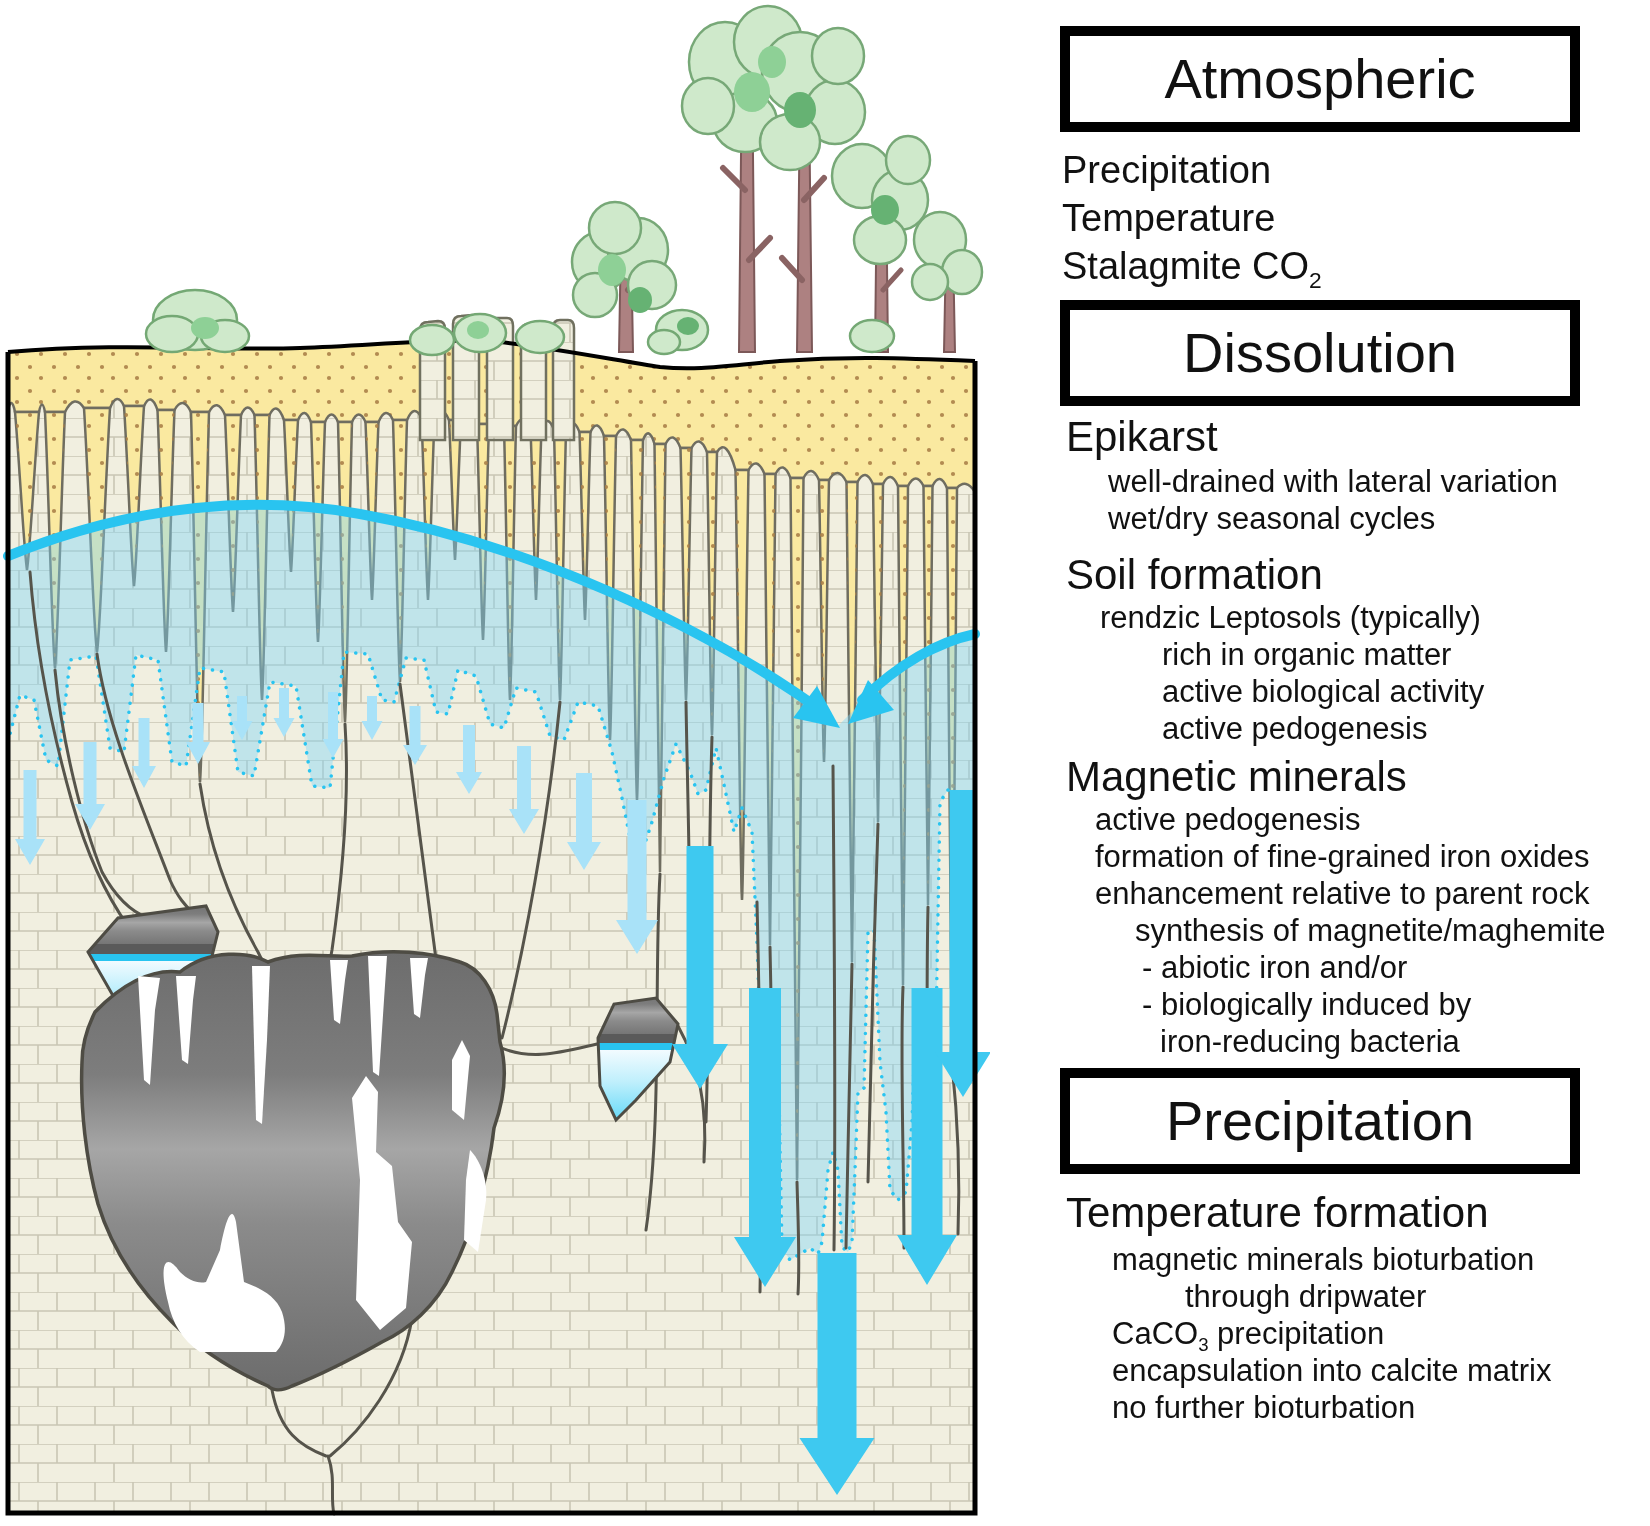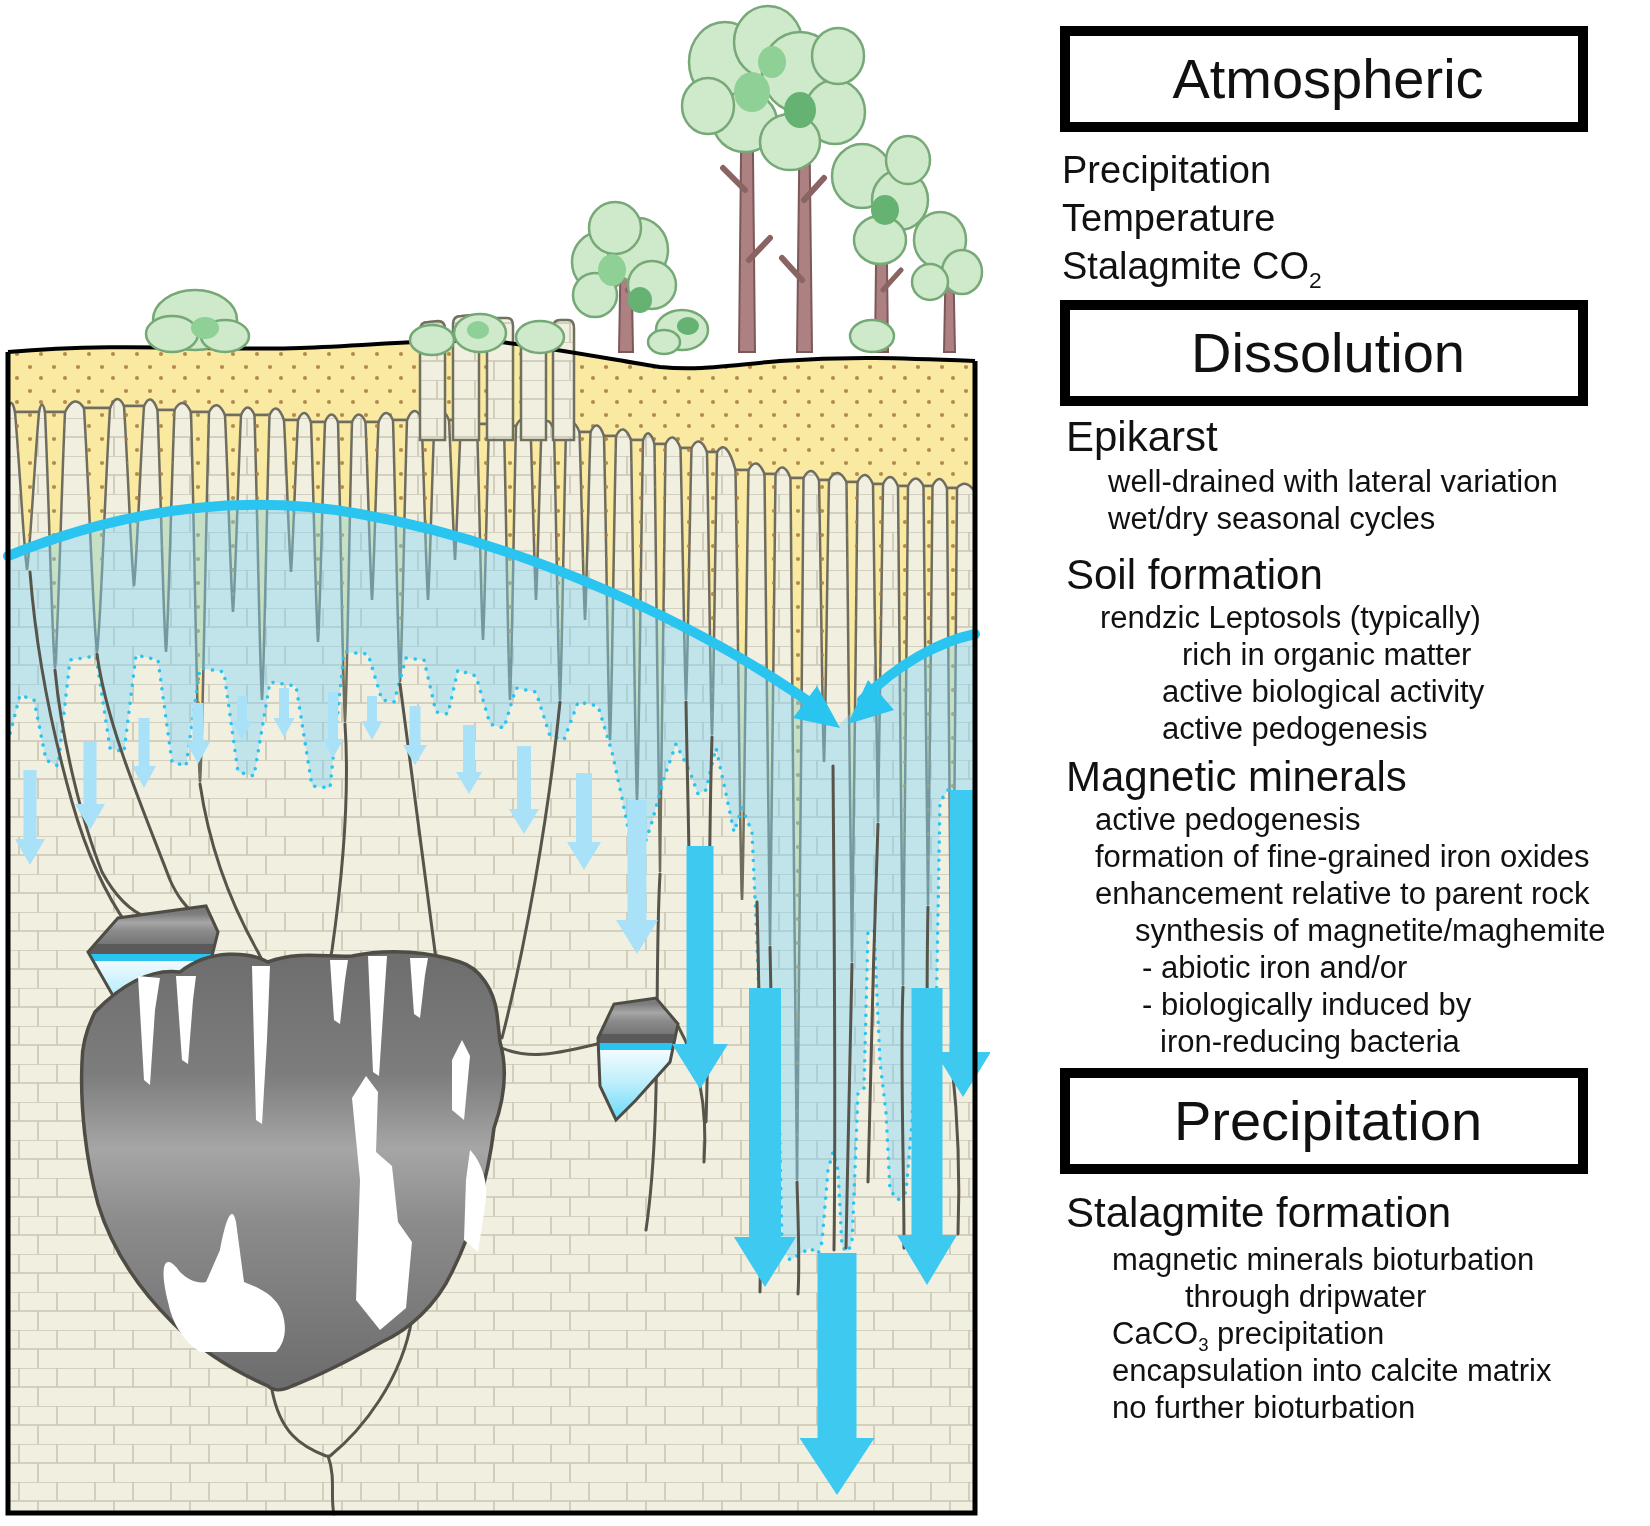--- a/index.html
+++ b/index.html
@@ -1,20 +1,20 @@
 <!DOCTYPE html>
 <html><head>
 <meta charset="utf-8">
 <style>
   html,body{margin:0;padding:0;background:#ffffff;}
   #stage{position:relative;width:1650px;height:1526px;background:#ffffff;overflow:hidden;
          font-family:"Liberation Sans","DejaVu Sans",sans-serif;color:#111;}
   #diagram-svg{position:absolute;left:0;top:0;}
   .panel-box{position:absolute;left:1060px;width:500px;border:10px solid #000;background:#fff;
-             text-align:center;font-size:56px;font-weight:400;letter-spacing:0px;padding-left:8px;}
+             text-align:center;font-size:56px;font-weight:400;letter-spacing:0px;}
   .panel-box .ttl{display:block;line-height:86px;height:86px;}
   .h1{position:absolute;font-size:42px;line-height:46px;white-space:nowrap;}
   .ln{position:absolute;font-size:31px;line-height:36px;white-space:nowrap;}
   .big-ln{position:absolute;font-size:38px;line-height:44px;white-space:nowrap;}
   sub{font-size:60%;}
 </style>
 </head>
 <body>
 
 <div id="stage">
@@ -259,37 +259,37 @@
     <div class="panel-box" style="top:300px;">
       <span class="ttl">Dissolution</span>
     </div>
 
     <div class="h1" style="left:1066px;top:414px;">Epikarst</div>
     <div class="ln" style="left:1108px;top:464px;">well-drained with lateral variation</div>
     <div class="ln" style="left:1108px;top:501px;">wet/dry seasonal cycles</div>
 
     <div class="h1" style="left:1066px;top:552px;text-align:center;">Soil formation</div>
     <div class="ln" style="left:1100px;top:600px;">rendzic Leptosols (typically)</div>
-    <div class="ln" style="left:1162px;top:637px;margin-left:20px;">rich in organic matter</div>
+    <div class="ln" style="left:1162px;top:637px;">rich in organic matter</div>
     <div class="ln" style="left:1162px;top:674px;">active biological activity</div>
     <div class="ln" style="left:1162px;top:711px;">active pedogenesis</div>
 
     <div class="h1" style="left:1066px;top:754px;">Magnetic minerals</div>
     <div class="ln" style="left:1095px;top:802px;">active pedogenesis</div>
     <div class="ln" style="left:1095px;top:839px;">formation of fine-grained iron oxides</div>
     <div class="ln" style="left:1095px;top:876px;">enhancement relative to parent rock</div>
     <div class="ln" style="left:1095px;top:913px;margin-left:40px;">synthesis of magnetite/maghemite</div>
     <div class="ln" style="left:1142px;top:950px;">- abiotic iron and/or</div>
     <div class="ln" style="left:1142px;top:987px;">- biologically induced by</div>
     <div class="ln" style="left:1160px;top:1024px;">iron-reducing bacteria</div>
 
     <div class="panel-box" style="top:1068px;">
       <span class="ttl">Precipitation</span>
     </div>
 
-    <div class="h1" style="left:1066px;top:1190px;">Stalagmite formation</div>
+    <div class="h1" style="left:1066px;top:1190px;">Temperature formation</div>
     <div class="ln" style="left:1112px;top:1242px;">magnetic minerals bioturbation</div>
     <div class="ln" style="left:1185px;top:1279px;">through dripwater</div>
     <div class="ln" style="left:1112px;top:1316px;"><span>CaCO</span><sub>3</sub><span> precipitation</span></div>
     <div class="ln" style="left:1112px;top:1353px;">encapsulation into calcite matrix</div>
     <div class="ln" style="left:1112px;top:1390px;">no further bioturbation</div>
   </div>
 </div>
 
 </body></html>

